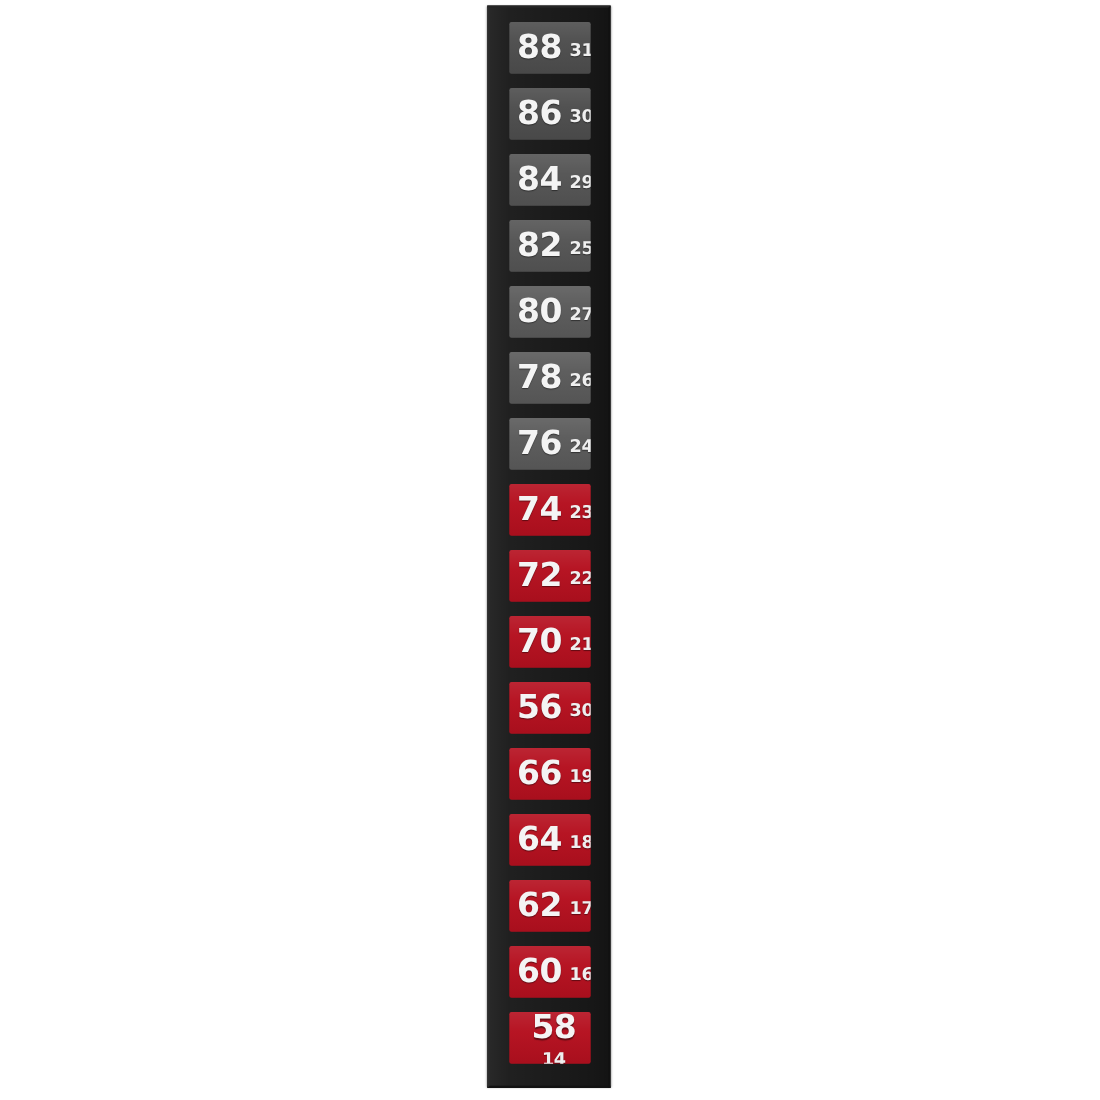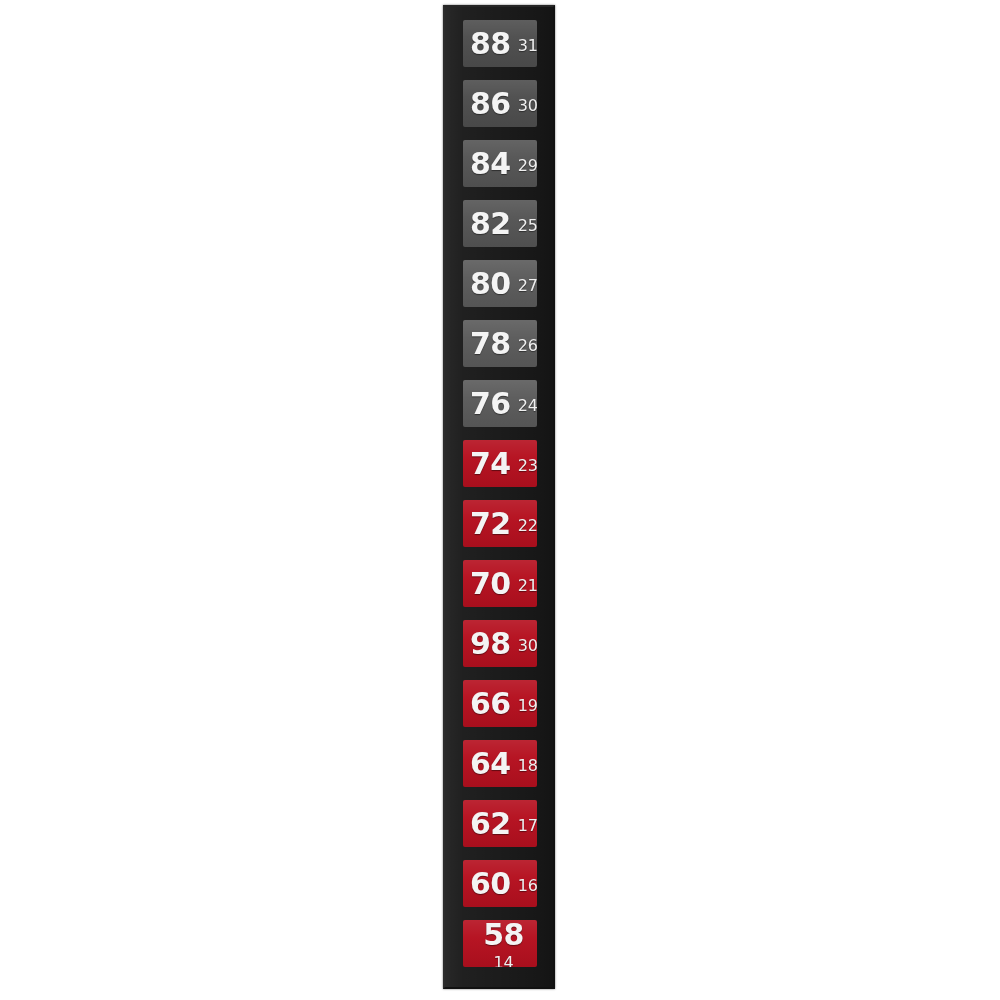--- a/index.html
+++ b/index.html
@@ -98,21 +98,21 @@
     letter-spacing: -0.5px;
     margin-left: 7px;
     text-shadow: 0 1px 1px rgba(0,0,0,0.45);
     position: relative;
     z-index: 2;
   }
 
   .c-val {
     color: #efefef;
     font-family: "DejaVu Sans", sans-serif;
-    font-weight: normal;
+    font-weight: bold;
     font-size: 16px;
     line-height: 1;
     letter-spacing: -0.3px;
     margin-left: 7px;
     margin-top: 5px;
     text-shadow: 0 1px 1px rgba(0,0,0,0.45);
     position: relative;
     z-index: 2;
   }
 </style>
@@ -156,21 +156,21 @@
         </div>
         <div class="cell red">
           <span class="f-val">72</span>
           <span class="c-val">22</span>
         </div>
         <div class="cell red">
           <span class="f-val">70</span>
           <span class="c-val">21</span>
         </div>
         <div class="cell red">
-          <span class="f-val">98</span>
+          <span class="f-val">56</span>
           <span class="c-val">30</span>
         </div>
         <div class="cell red">
           <span class="f-val">66</span>
           <span class="c-val">19</span>
         </div>
         <div class="cell red">
           <span class="f-val">64</span>
           <span class="c-val">18</span>
         </div>

